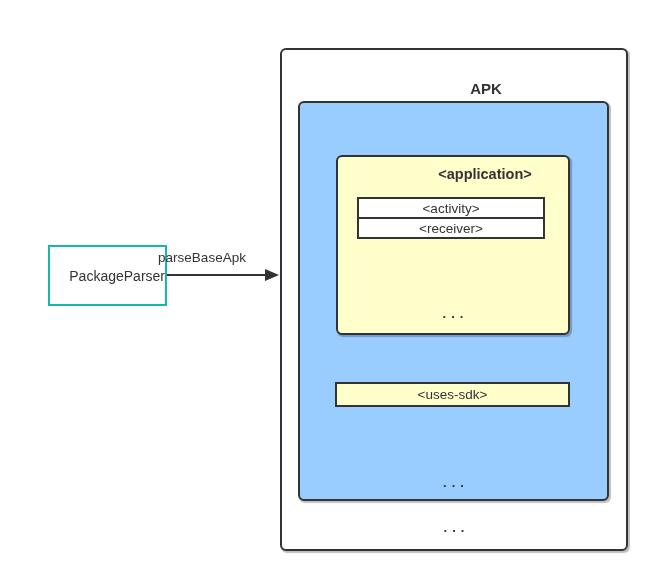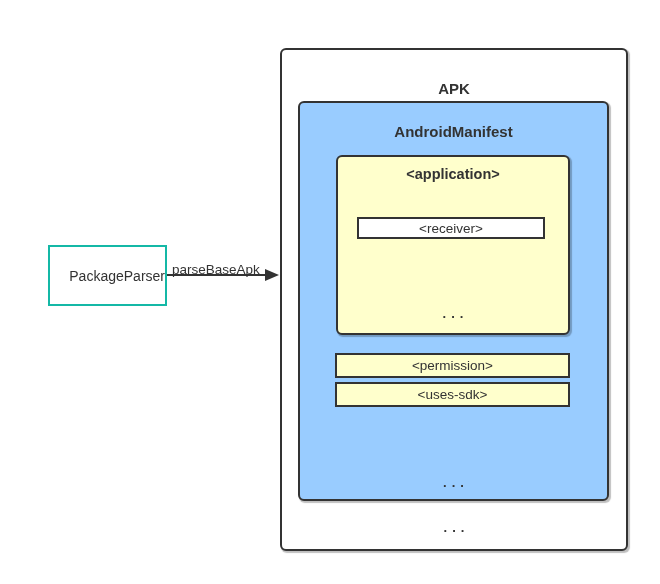--- a/index.html
+++ b/index.html
@@ -28,33 +28,33 @@
     position:absolute;left:167px;top:274px;width:101px;height:2px;
     background:#333333;
   }
   #arrow-head{
     position:absolute;left:265px;top:269px;width:0;height:0;
     border-top:6px solid transparent;
     border-bottom:6px solid transparent;
     border-left:14px solid #333333;
   }
   #arrow-label{
-    position:absolute;left:172px;top:250px;width:100px;
-    font-size:13.5px;margin-top:12px;
+    position:absolute;left:152px;top:250px;width:100px;
+    text-align:center;font-size:13.5px;
   }
   
   #apk-box{
     position:absolute;box-sizing:border-box;
     left:280px;top:48px;width:348px;height:503px;
     background:#ffffff;border:2px solid #333333;border-radius:6px;
     box-shadow:1.5px 1.5px 1px rgba(0,0,0,0.25);
   }
   .box-title{
     position:absolute;left:0;width:100%;
-    text-align:center;font-weight:bold;font-size:15px;
+    text-align:center;font-weight:bold;font-size:15px;padding-left:32px;
   }
   #apk-title{top:30px;}
   
   #manifest-box{
     position:absolute;box-sizing:border-box;
     left:16px;top:51px;width:311px;height:400px;
     background:#99CCFF;border:2px solid #333333;border-radius:6px;
     box-shadow:1.5px 1.5px 1px rgba(0,0,0,0.25);
   }
   #manifest-title{top:20px;}
@@ -106,35 +106,34 @@
   </div>
 
   <div id="arrow-line"></div>
   <div id="arrow-head"></div>
   <div id="arrow-label">parseBaseApk</div>
 
   <div id="apk-box">
     <div id="apk-title" class="box-title">APK</div>
 
     <div id="manifest-box">
-      <div id="manifest-title" class="box-title">AndroidManifest</div>
 
       <div id="application-box">
         <div id="application-title" class="box-title">&lt;application&gt;</div>
 
+        <div id="child-activity" class="child-node">
+          <span>&lt;activity&gt;</span>
+        </div>
         <div id="child-receiver" class="child-node">
           <span>&lt;receiver&gt;</span>
         </div>
 
         <div id="application-ellipsis" class="ellipsis">...</div>
       </div>
 
-      <div id="sib-permission" class="sibling-node">
-        <span>&lt;permission&gt;</span>
-      </div>
       <div id="sib-usessdk" class="sibling-node">
         <span>&lt;uses-sdk&gt;</span>
       </div>
 
       <div id="manifest-ellipsis" class="ellipsis">...</div>
     </div>
 
     <div id="apk-ellipsis" class="ellipsis">...</div>
   </div>
 

